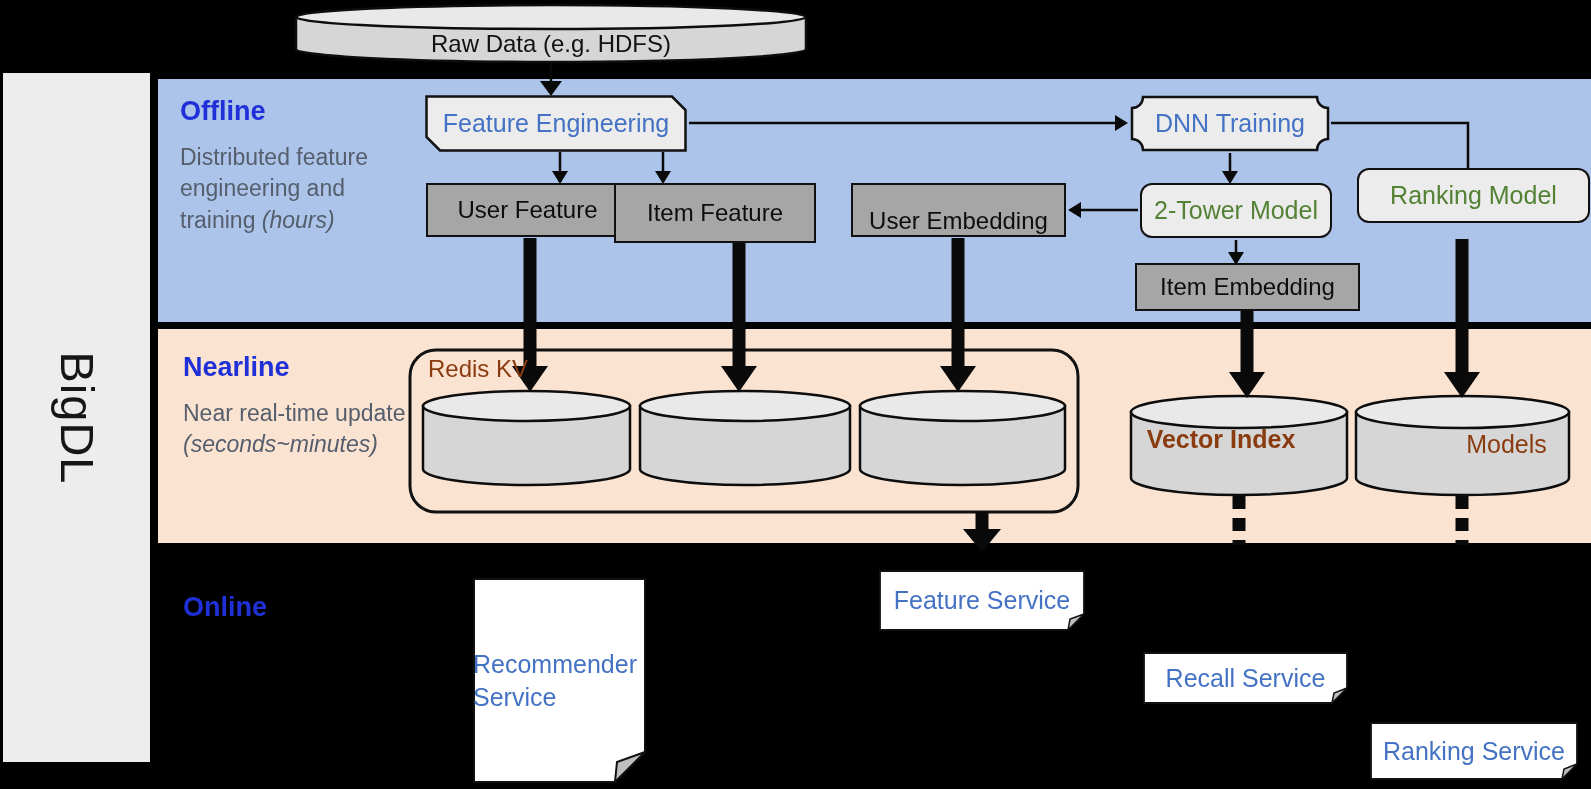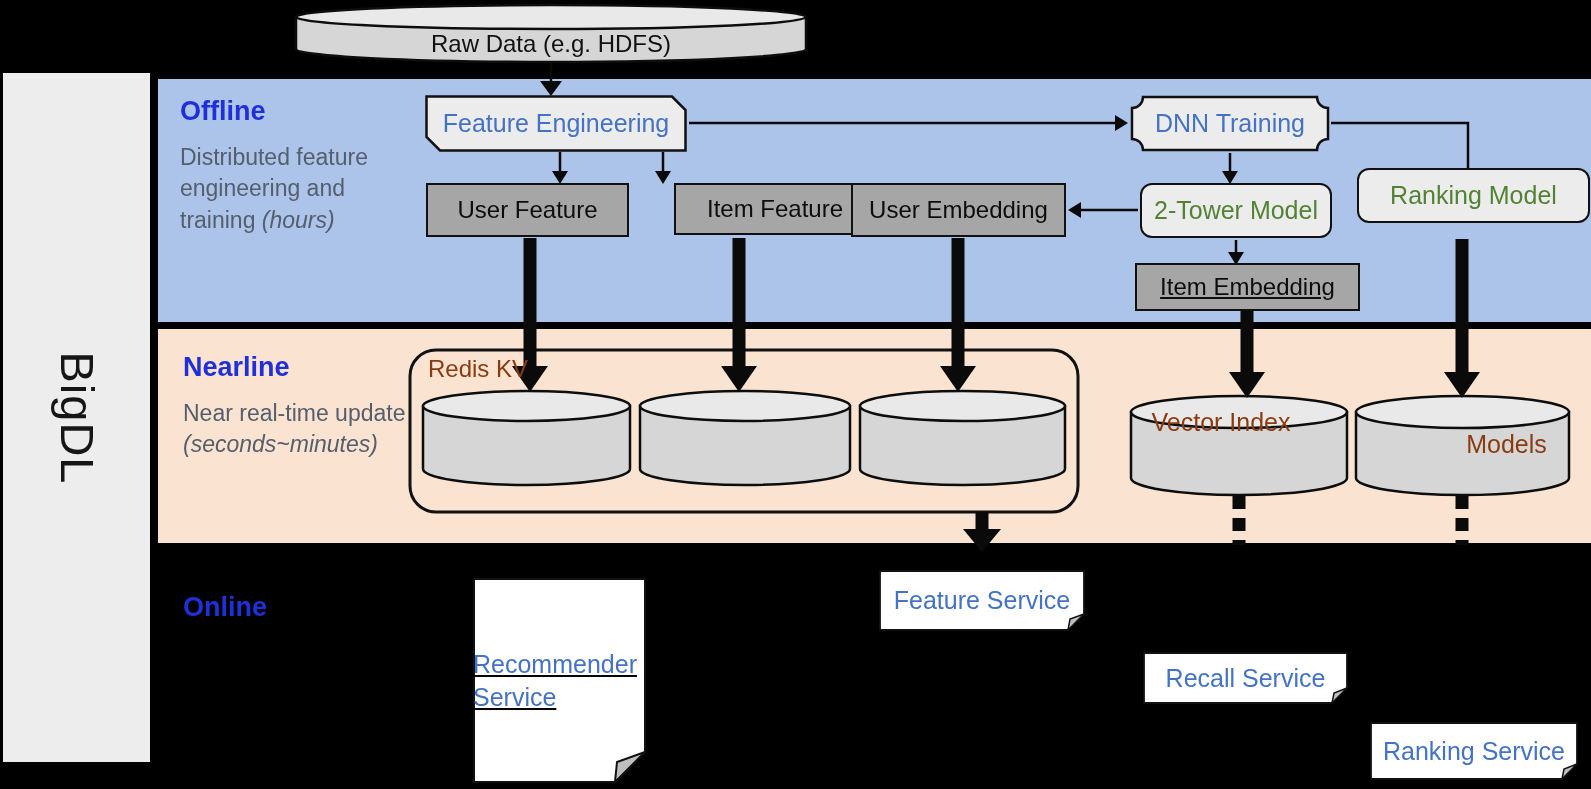--- a/index.html
+++ b/index.html
@@ -43,29 +43,29 @@
 
   .free-label{position:absolute;}
   .brown{color:var(--node_brown_text);}
   .center{text-align:center;}
 
   
   #raw-label{left:295px;top:16px;width:512px;font-size:24px;color:#111;text-align:center;margin-top:14px;}
   #fe{left:425px;top:95px;width:262px;height:57px;}
   #dnn{left:1130px;top:95px;width:200px;height:57px;}
   #uf{left:426px;top:183px;width:203px;height:54px;}
-  #if{left:674px;top:183px;width:202px;height:52px;}
-  #ue{left:851px;top:183px;width:215px;height:54px;}
+  #if{left:614px;top:183px;width:202px;height:60px;}
+  #ue{left:851px;top:183px;width:215px;height:54px;align-items:flex-end;}
   #tt{left:1140px;top:183px;width:192px;height:55px;}
   #rm{left:1357px;top:168px;width:233px;height:55px;}
-  #ie{left:1135px;top:263px;width:225px;height:48px;text-decoration:underline;}
+  #ie{left:1135px;top:263px;width:225px;height:48px;}
   #redis-label{left:428px;top:355px;font-size:24px;}
-  #vi-label{left:1130px;top:408px;width:182px;font-size:25px;}
+  #vi-label{left:1130px;top:425px;width:182px;font-size:25px;font-weight:bold;}
   #mo-label{left:1355px;top:430px;width:215px;font-size:25px;margin-left:44px;}
-  #recdoc{left:473px;top:578px;width:173px;height:205px;text-decoration:underline;}
+  #recdoc{left:473px;top:578px;width:173px;height:205px;}
   #fs{left:879px;top:570px;width:206px;height:61px;}
   #rcs{left:1143px;top:652px;width:205px;height:52px;}
   #rks{left:1370px;top:722px;width:208px;height:58px;}
 
   #offline-title{left:180px;top:96px;}
   #offline-desc{left:180px;top:142px;width:240px;}
   #nearline-title{left:183px;top:352px;}
   #nearline-desc{left:183px;top:398px;width:255px;}
   #online-title{left:183px;top:592px;}
   #online-desc{left:183px;top:640px;width:190px;}

